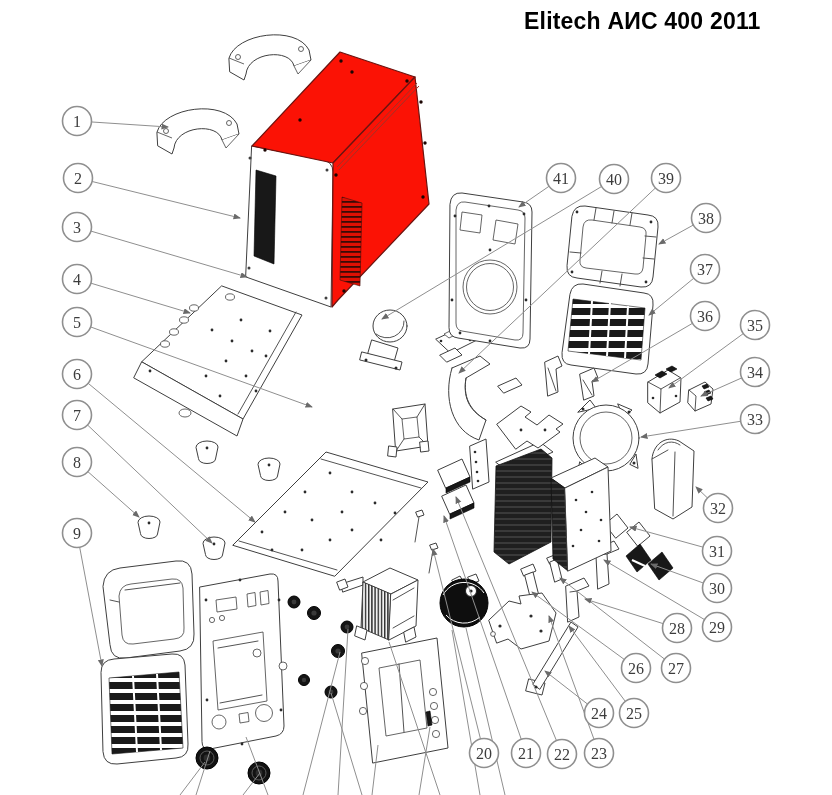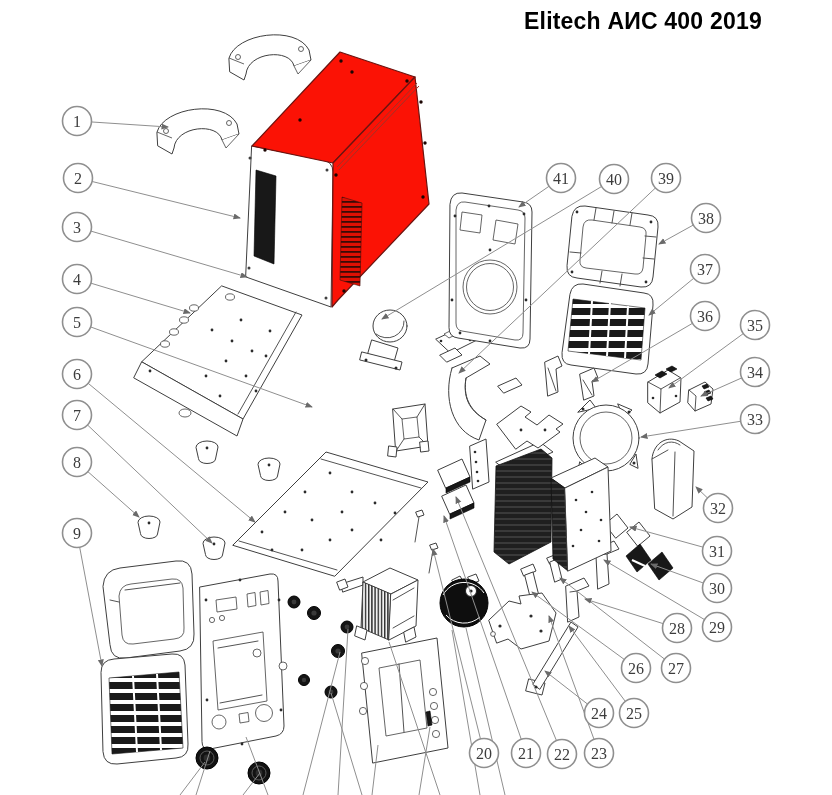--- a/index.html
+++ b/index.html
@@ -13,21 +13,21 @@
   .ln{fill:none;stroke:#3f3f3f;stroke-width:.9;stroke-linecap:round;}
   .dk{fill:#181818;stroke:#000;stroke-width:.6;}
   .dt{fill:#2b2b2b;stroke:none;}
   .wl{fill:none;stroke:#fff;stroke-width:2;}
   #callouts text{font-family:"Liberation Serif","DejaVu Serif",serif;font-size:16px;}
 </style>
 </head>
 <body>
 
 <div class="frame">
-  <div class="title">Elitech АИС 400 2019</div>
+  <div class="title">Elitech АИС 400 2011</div>
 
   <svg id="art" width="832" height="795" viewBox="0 0 832 795">
     <defs>
       <marker id="arr" orient="auto" markerWidth="9" markerHeight="8" refX="6.5" refY="3">
         <path d="M0,0 L7.5,3 L0,6 Z" fill="#6a6a6a"></path>
       </marker>
       <pattern id="ventp" width="4" height="5" patternUnits="userSpaceOnUse">
         <rect width="4" height="5" fill="#df1003"></rect>
         <rect y="1" width="4" height="1.8" fill="#3c0a06"></rect>
       </pattern>

